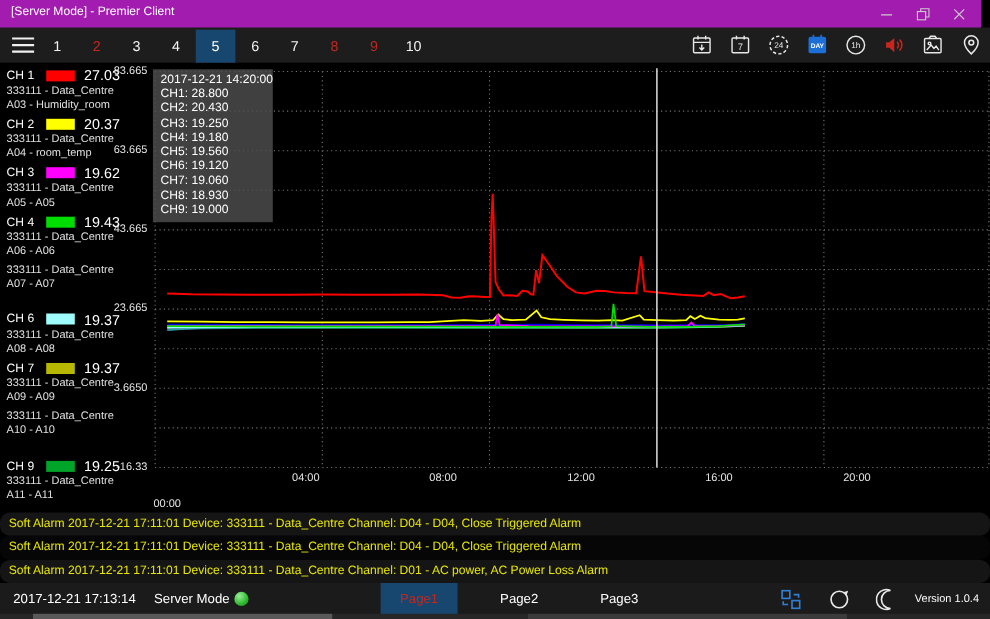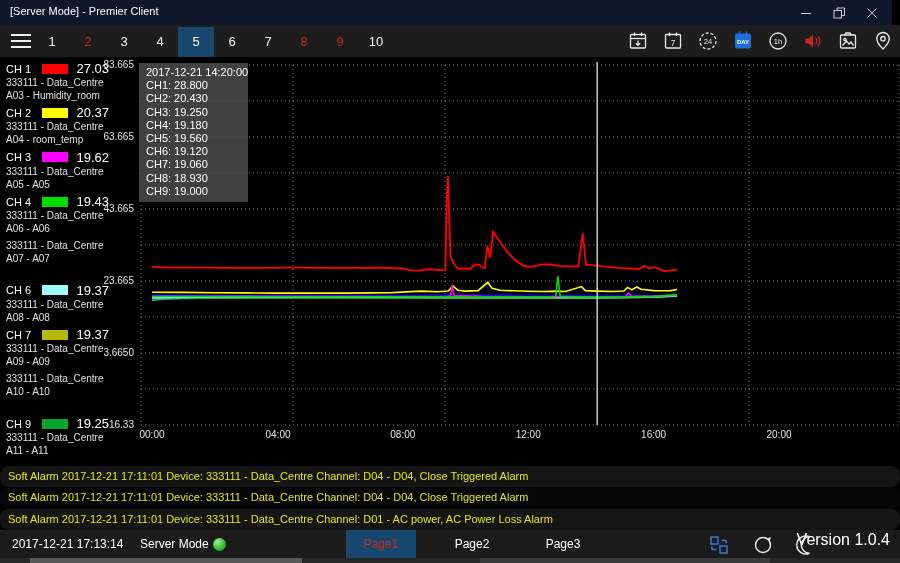--- a/index.html
+++ b/index.html
@@ -1,19 +1,19 @@
 <!DOCTYPE html>
 <html><head>
 <meta charset="utf-8">
 <style>
   html,body{margin:0;padding:0;background:#000;}
   body{width:900px;height:563px;position:relative;overflow:hidden;
        font-family:"Liberation Sans", sans-serif; -webkit-font-smoothing:antialiased;}
   
-  .titlebar{position:absolute;top:0;left:0;right:8px;height:35px;background:#0f172a;}
+  .titlebar{position:absolute;top:0;left:0;right:8px;height:35px;background:#a21caf;}
   .title-text{position:absolute;left:10px;top:5px;font-size:11px;color:#ffffff;}
   .winbtns{position:absolute;right:4px;top:0;height:25px;display:flex;}
   .winbtn{width:33px;height:25px;display:flex;align-items:center;justify-content:center;}
   
   .toolbar{position:absolute;top:25px;left:0;right:0;height:32px;background:#1d1d1d;}
   .hamburger{position:absolute;left:9px;top:30px;width:24px;height:22px;}
   .tabs{position:absolute;left:34px;top:27px;height:30px;display:flex;}
   .tab{width:36px;height:30px;text-align:center;line-height:30px;font-size:13px;color:#f2f2f2;cursor:default;}
   .tab.alarm{color:#c4271f;}
   .tab.selected{background:#17476e;color:#ffffff;}
@@ -45,21 +45,21 @@
   .statusbar{position:absolute;left:0;top:530px;width:900px;height:33px;background:#1b1b1b;}
   .sb-time{position:absolute;left:12px;top:7px;font-size:12px;color:#ffffff;}
   .sb-mode{position:absolute;left:140px;top:7px;font-size:12px;color:#ffffff;}
   .led{position:absolute;left:213px;top:8px;width:13px;height:13px;border-radius:50%;
        background:radial-gradient(circle at 35% 30%, #96f096, #2eb82e 60%, #187a18);}
   .sb-pages{position:absolute;left:346px;top:0;height:28px;display:flex;}
   .sb-page{width:70px;height:39px;text-align:center;line-height:28px;font-size:12px;color:#ffffff;margin-right:21px;}
   .sb-page.selected{background:#17476e;color:#c4271f;}
   .sb-icons{position:absolute;left:708px;top:4px;display:flex;gap:22px;}
   .sb-icon{width:22px;height:22px;display:block;}
-  .sb-version{position:absolute;right:10px;top:1px;font-size:16px;color:#ffffff;}
+  .sb-version{position:absolute;right:10px;top:9px;font-size:10px;color:#ffffff;}
   .scrollstrip{position:absolute;left:0;top:558px;width:900px;height:5px;background:#272727;}
   .scroll-thumb{position:absolute;top:0;height:5px;background:#595959;}
   .scroll-thumb2{position:absolute;top:0;height:5px;background:#3b3b3b;}
 </style>
 </head>
 <body>
 
 <div class="titlebar">
   <span class="title-text">[Server Mode] - Premier Client</span>
   <div class="winbtns">
@@ -274,21 +274,21 @@
       <polyline points="15.0,238.0 30.7,237.6 62.0,237.3 109.1,237.1 171.8,237.1 265.8,237.3 328.5,237.4 391.2,237.4 453.9,237.4 500.9,237.1 526.0,236.5 540.1,235.8" fill="none" stroke="#9ffcfc" stroke-width="1.6"></polyline>
       <polyline points="15.0,235.1 77.7,235.3 140.4,235.5 203.1,235.6 265.8,235.6 316.0,235.3 350.4,235.1 391.2,235.6 444.5,235.5 463.3,235.8 500.9,235.6 526.0,235.3 540.1,234.6" fill="none" stroke="#0000ee" stroke-width="1.6"></polyline>
       <polyline points="15.0,232.2 46.4,232.4 77.7,232.8 109.1,232.9 140.4,233.1 171.8,233.1 203.1,233.1 234.5,232.9 253.3,232.8 268.9,231.9 284.6,231.1 300.3,231.7 311.3,231.0 316.0,225.9 320.7,230.2 328.5,231.1 341.0,230.6 350.8,222.3 355.1,228.4 363.0,230.2 375.5,230.8 391.2,231.3 406.9,231.5 419.4,231.1 428.8,231.5 444.5,226.6 448.3,230.6 460.2,231.1 475.8,231.5 486.8,231.0 490.6,227.4 494.7,229.9 499.7,227.0 504.1,229.2 516.6,230.6 526.0,230.8 533.8,230.6 540.1,229.5" fill="none" stroke="#ffff00" stroke-width="1.6"></polyline>
       <polyline points="15.0,236.2 140.4,236.4 265.8,236.5 309.7,236.4 313.5,236.0 315.3,225.6 317.2,235.6 344.2,236.4 391.2,236.7 422.6,236.7 453.9,236.9 488.4,236.5 491.5,233.1 494.7,236.4 516.6,236.4 540.1,235.3" fill="none" stroke="#ff00ff" stroke-width="1.6"></polyline>
       <polyline points="15.0,236.5 140.4,236.7 265.8,236.9 328.5,237.1 406.9,237.1 418.8,236.7 420.7,216.2 423.2,236.4 453.9,237.1 485.3,237.1 516.6,236.4 540.1,234.9" fill="none" stroke="#00dd00" stroke-width="1.6"></polyline>
       <polyline points="15.0,206.8 36.9,207.6 62.0,207.7 93.4,207.9 124.7,207.9 156.1,207.7 187.4,207.9 218.8,207.9 243.9,207.7 265.8,208.5 273.6,210.4 281.5,210.6 289.3,209.4 297.2,209.5 303.4,210.1 308.4,209.9 309.7,140.6 310.9,116.1 313.5,196.4 316.6,203.2 320.7,208.6 326.9,208.5 333.2,209.0 337.9,204.3 342.6,205.0 345.7,207.6 347.9,207.9 350.4,185.6 353.0,197.5 356.1,171.9 359.9,177.3 369.3,191.0 378.7,200.7 386.5,205.8 394.3,206.8 405.3,204.3 413.1,204.5 421.0,205.8 432.0,206.3 441.4,206.5 445.7,173.0 448.9,204.7 457.0,205.4 469.6,206.8 482.1,207.9 494.7,208.6 502.5,209.0 507.2,205.8 511.9,208.3 518.2,207.2 522.9,209.4 527.6,211.2 533.8,210.4 540.1,209.4" fill="none" stroke="#ff0000" stroke-width="1.8"></polyline>
       <line x1="460.17" y1="2" x2="460.17" y2="365" stroke="#d8d8d8" stroke-width="1.4"></line>
     </svg>
 </div>
 <div class="xlabels" id="xlabels">
-    <span class="xlabel" style="left: -3px;">00:00</span>
+    <span class="xlabel" style="left: -3px; margin-top: 24px;">00:00</span>
     <span class="xlabel" style="left: 123px;">04:00</span>
     <span class="xlabel" style="left: 247.8px;">08:00</span>
     <span class="xlabel" style="left: 373.2px;">12:00</span>
     <span class="xlabel" style="left: 498.6px;">16:00</span>
     <span class="xlabel" style="left: 624px;">20:00</span>
   </div>
 <div class="tooltip">
   <div>2017-12-21 14:20:00</div>
   <div id="tooltip-rows">
       <div>CH1: 28.800</div>

